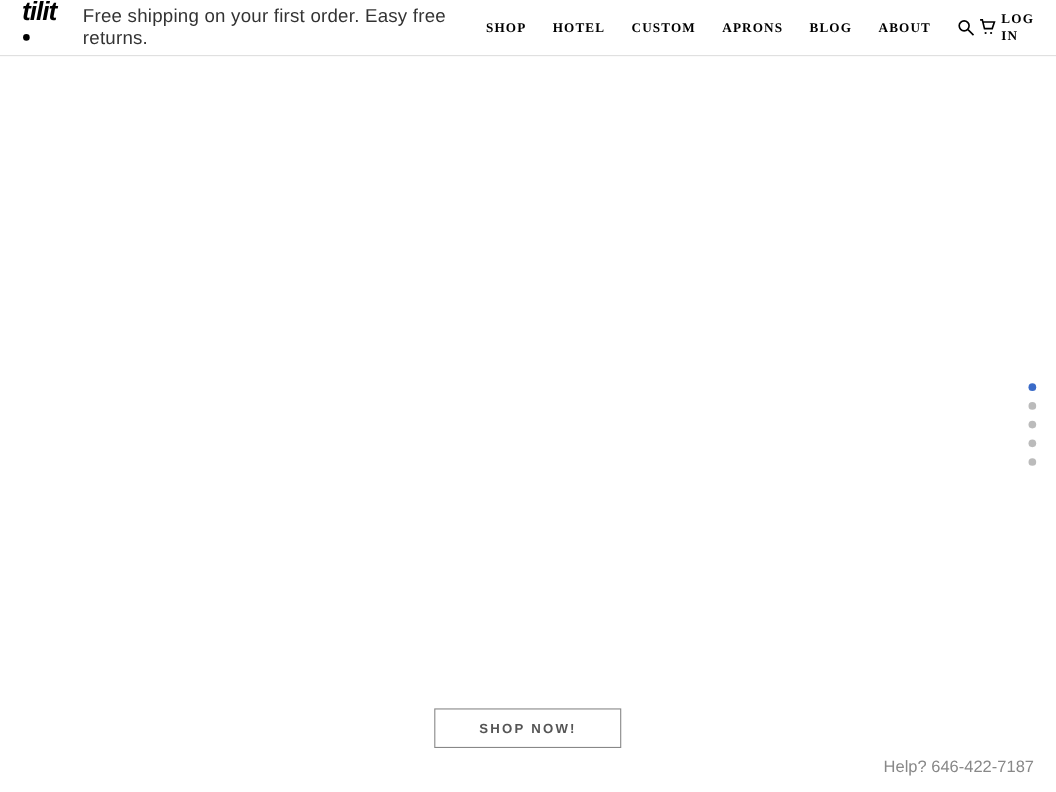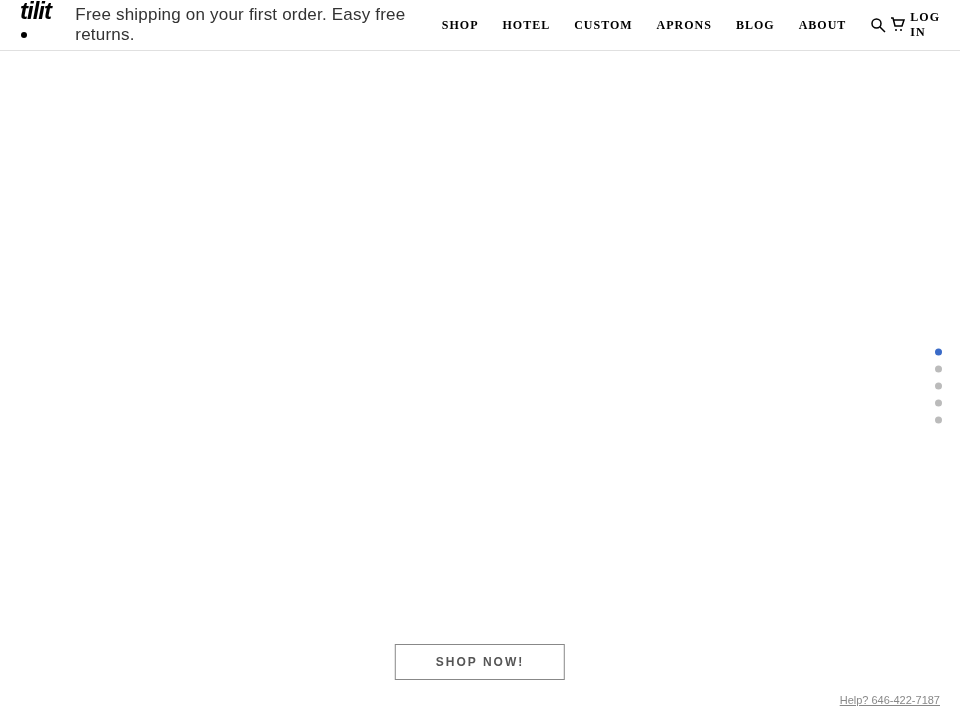--- a/index.html
+++ b/index.html
@@ -148,23 +148,22 @@
       cursor: pointer;
       text-align: center;
       white-space: nowrap;
     }
 
     
     .help-text {
       position: absolute;
       bottom: 14px;
       right: 20px;
-      font-size: 11px;
+      font-size: 15px;
       color: #888;
-      text-decoration: underline;
     }
   </style>
 </head>
 <body>
 
 <header>
   <div class="header-left">
     <div class="logo">
       <span>tilit</span><span class="logo-dot"></span>
     </div>

